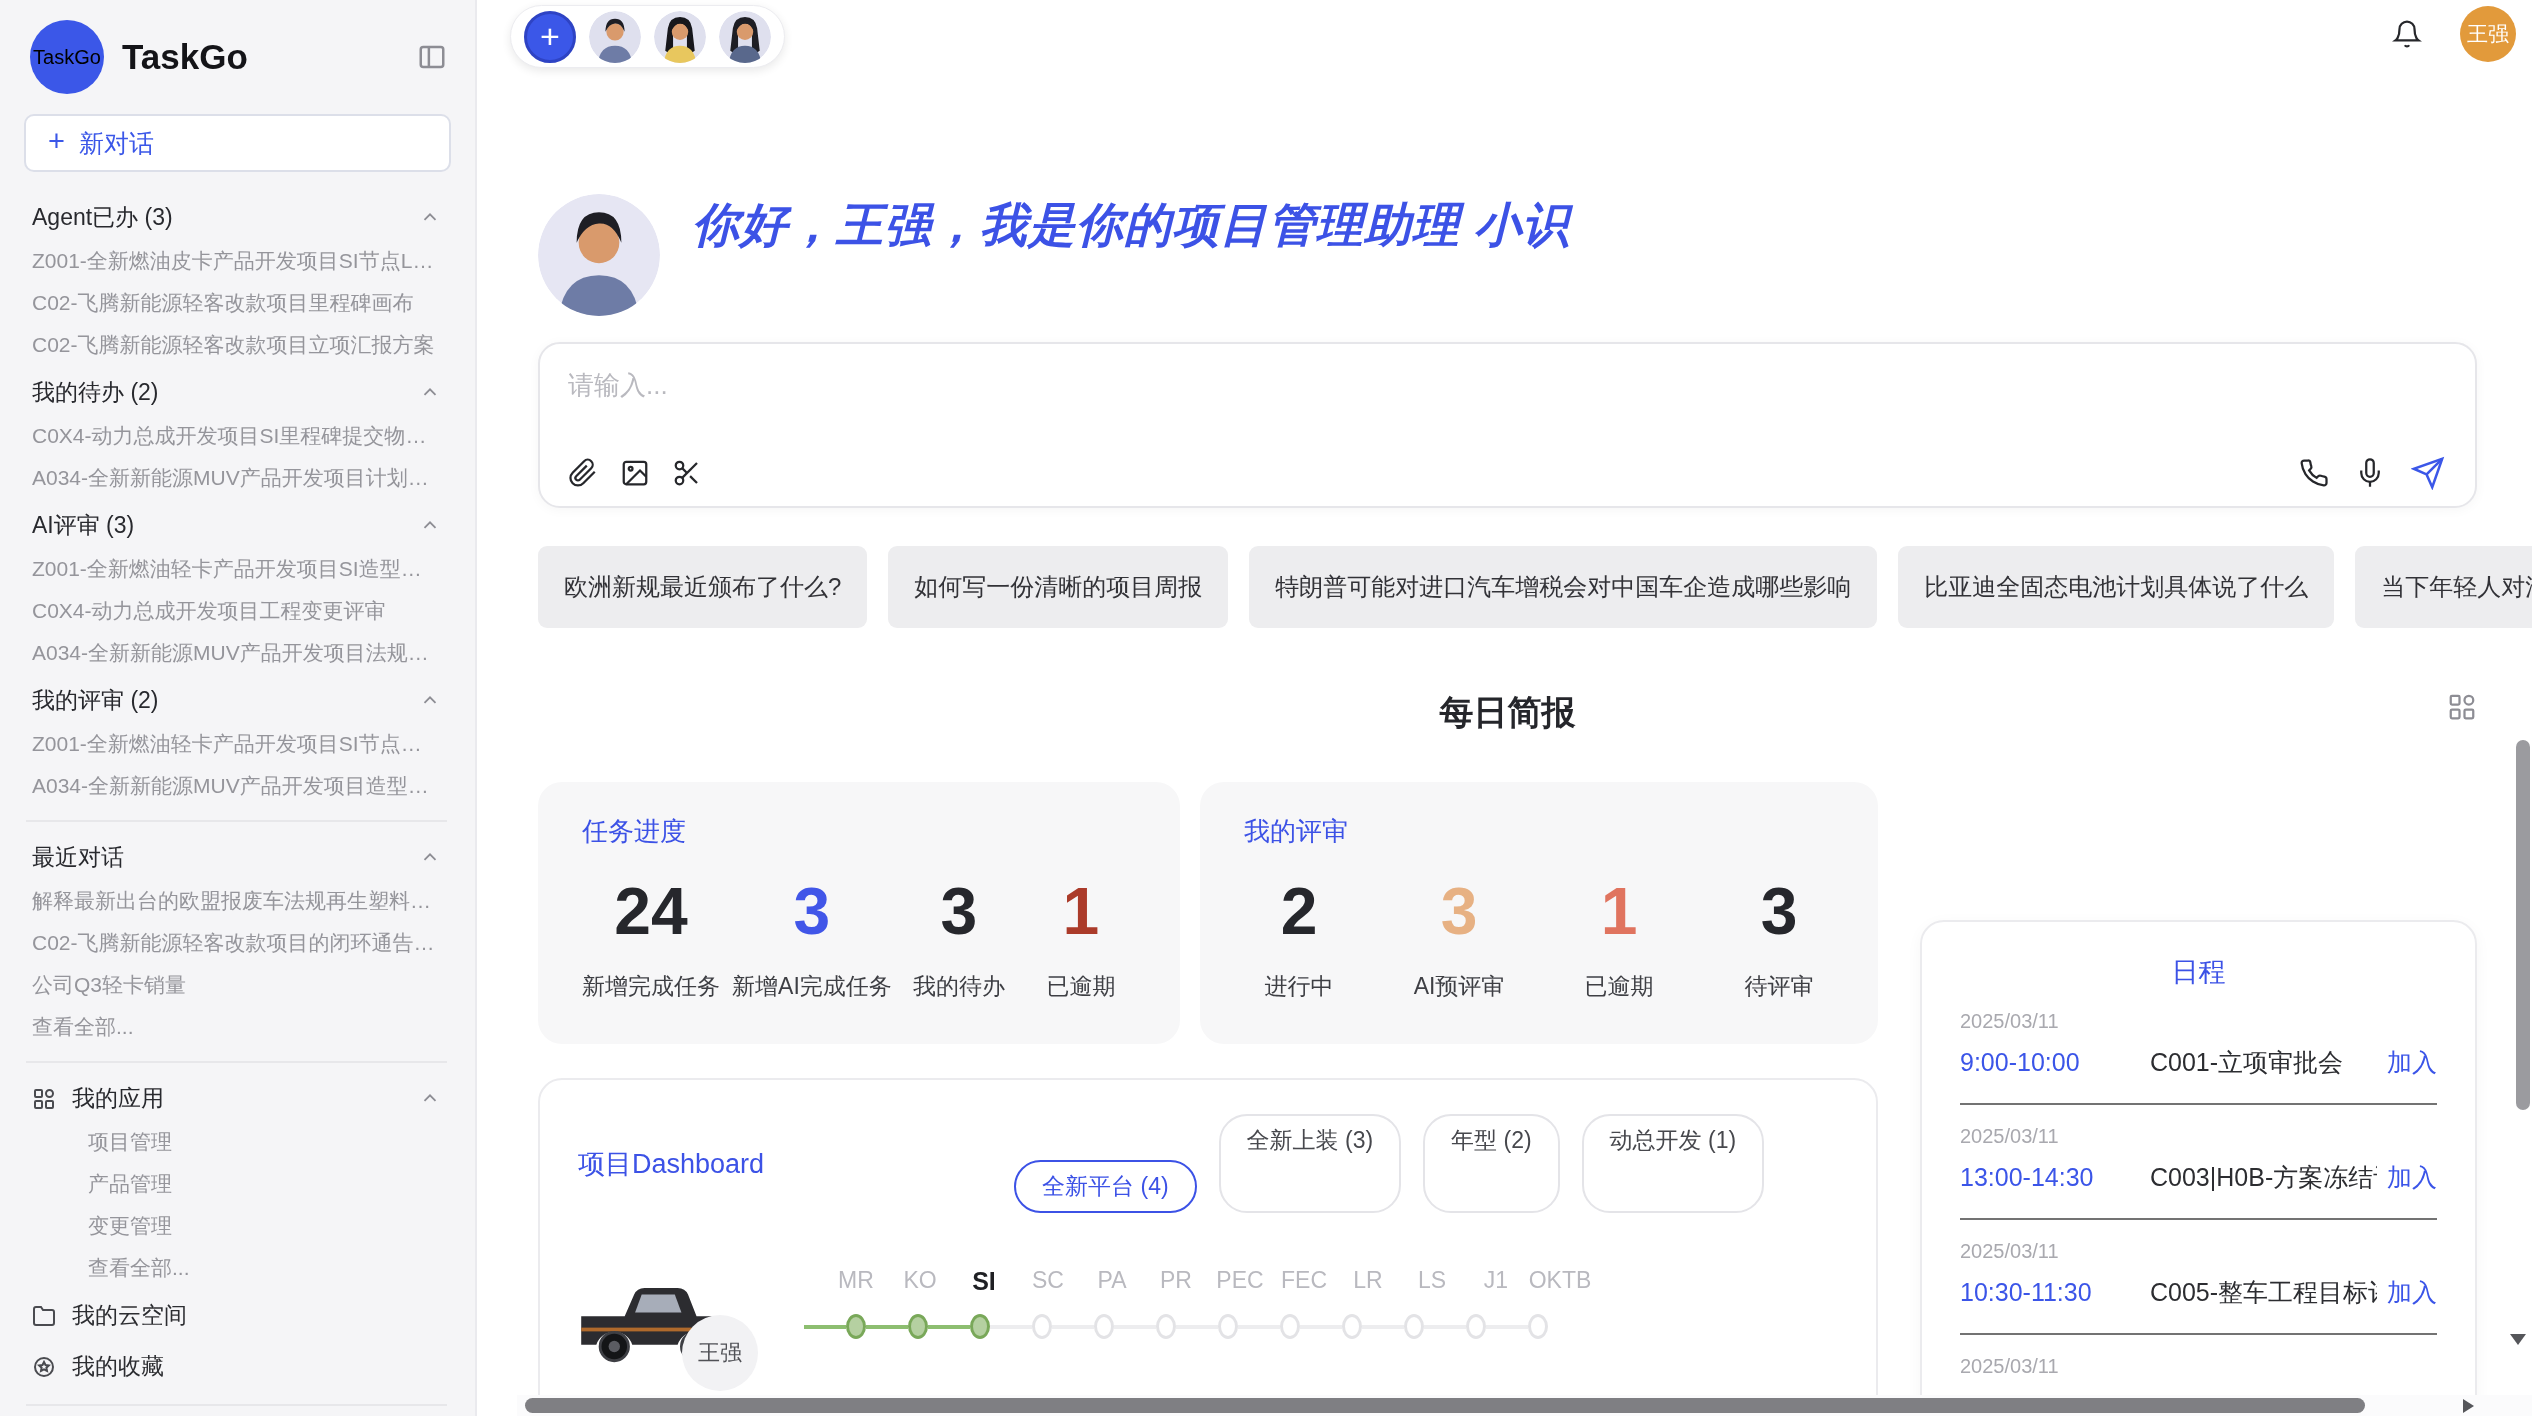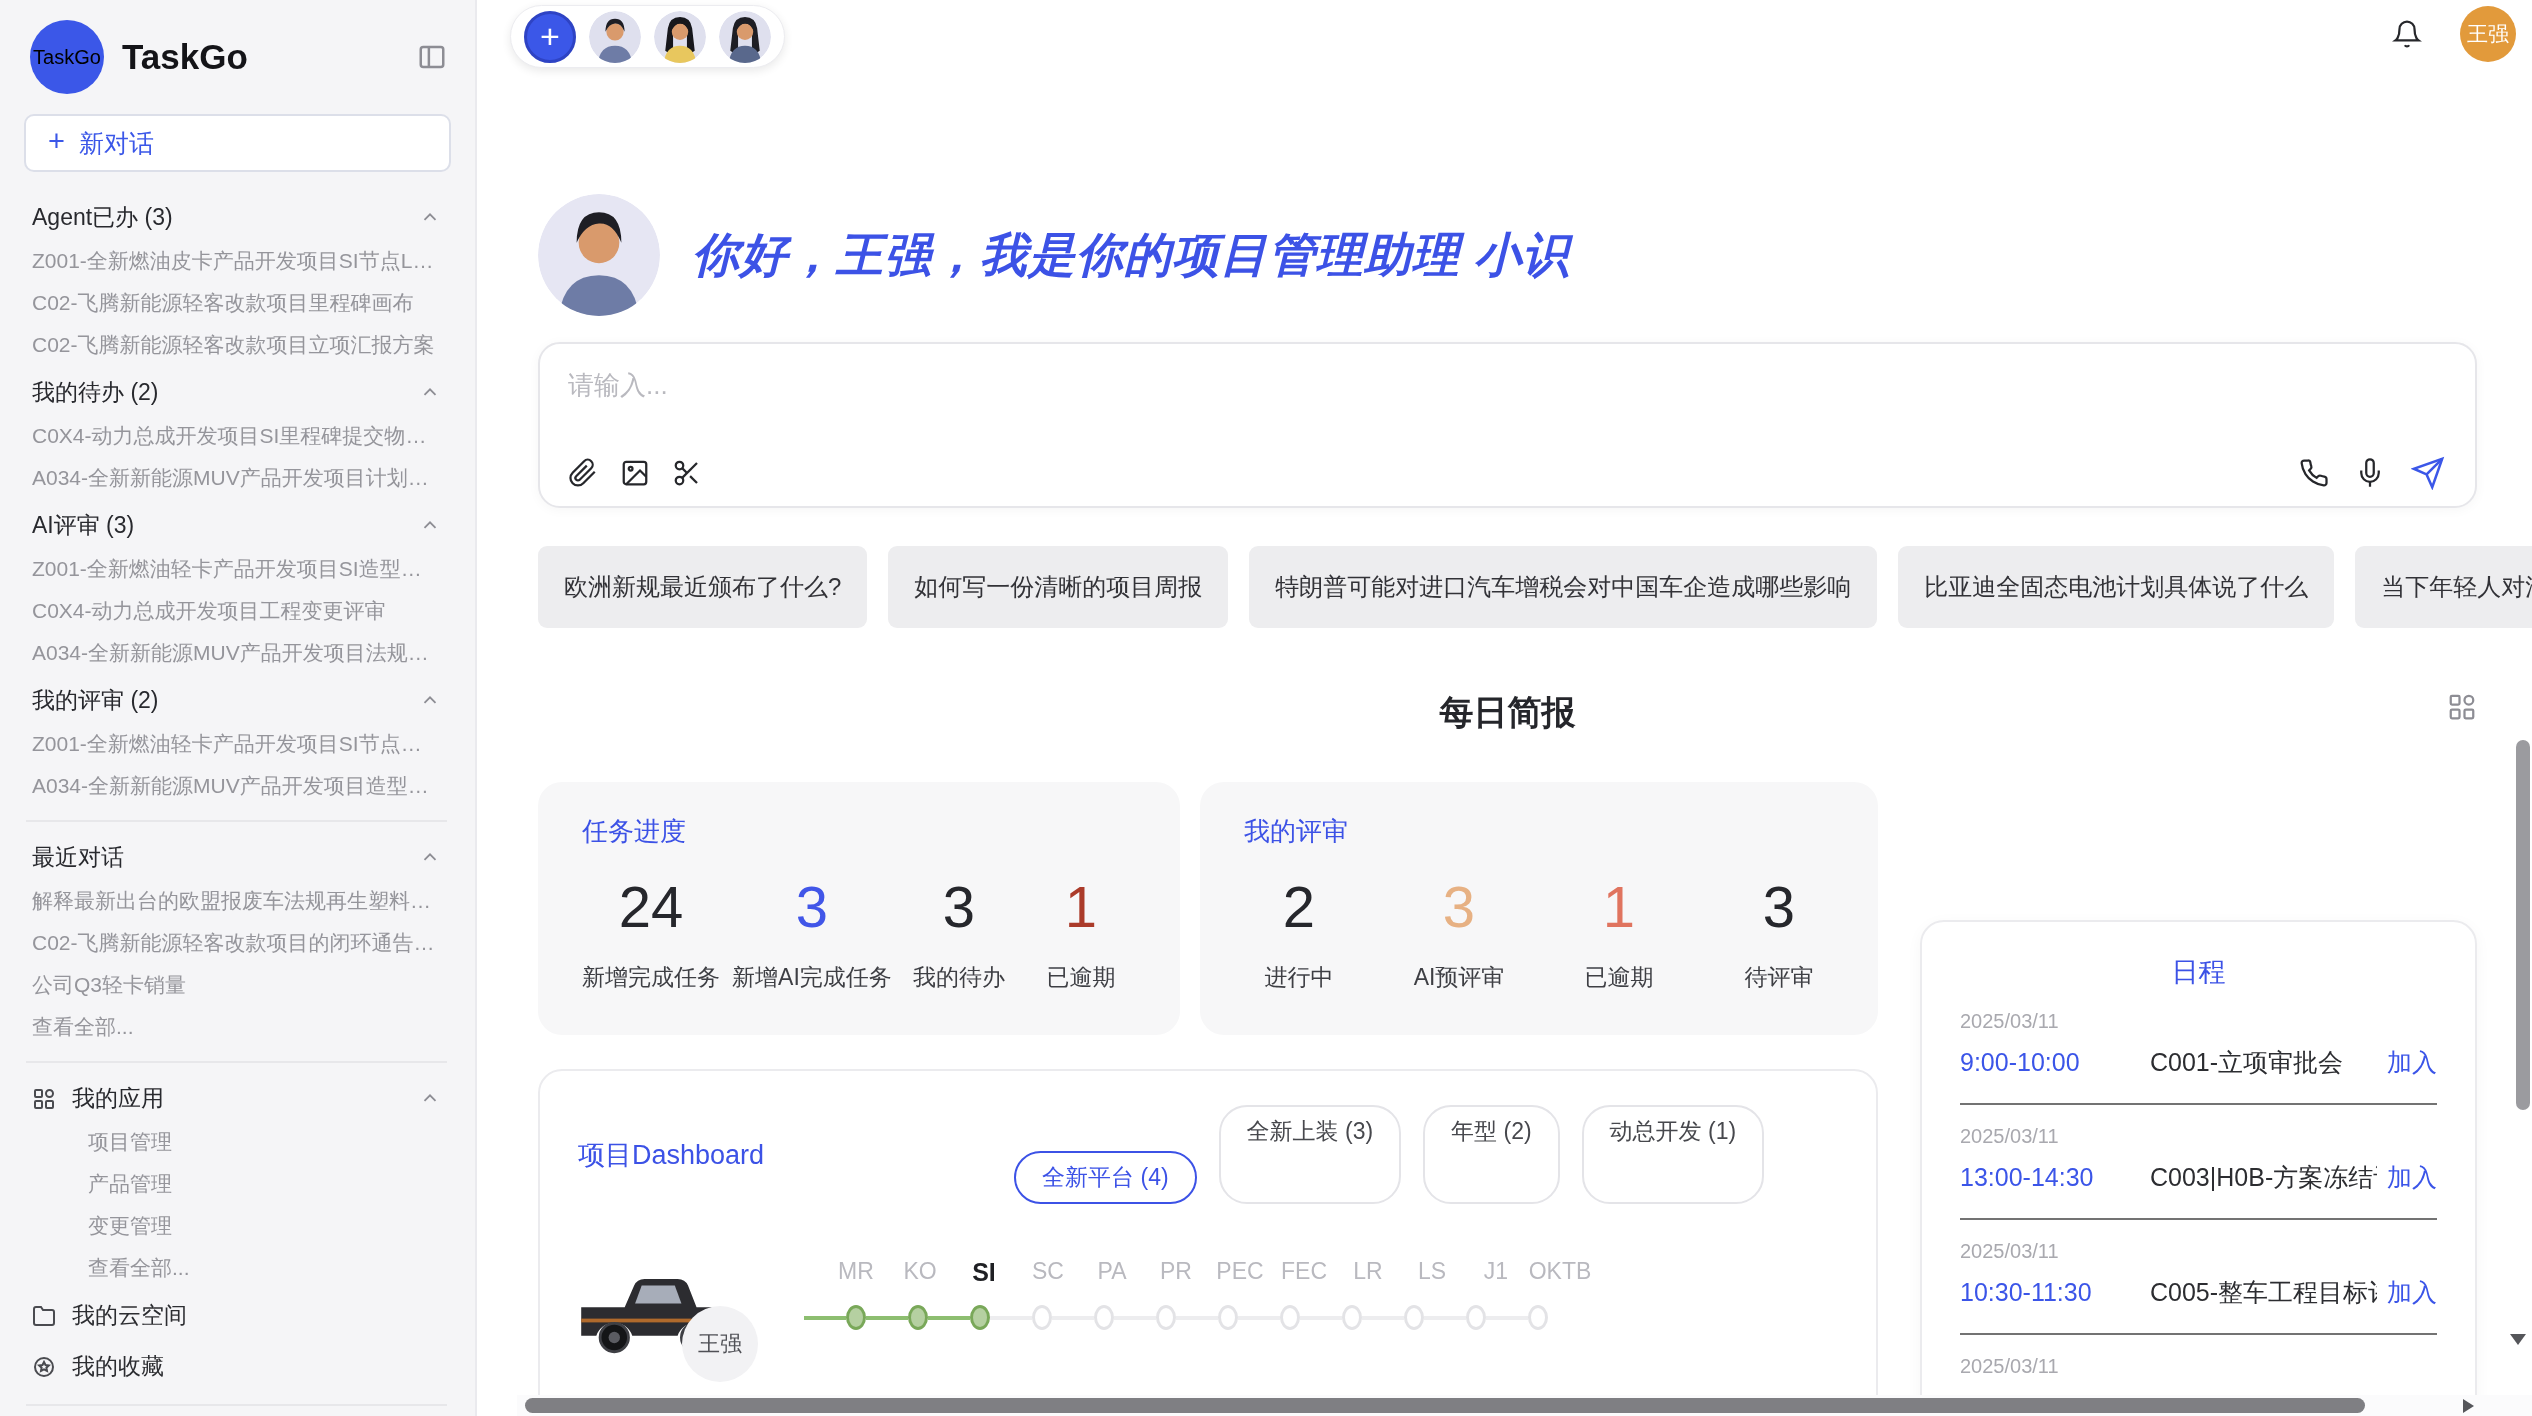--- a/index.html
+++ b/index.html
@@ -29,21 +29,21 @@
   .main { flex:1; position:relative; background:#fff; overflow:hidden; }
   .pill { position:absolute; left:33px; top:5px; height:63px; background:#fff; border:1px solid #ececf0; border-radius:40px; box-shadow:0 3px 10px rgba(0,0,0,.09); display:flex; align-items:center; gap:13px; padding:0 13px; }
   .pill .plus-btn { width:52px; height:52px; border-radius:50%; background:#3b57e8; border:3px solid #2e43c4; color:#fff; font-size:34px; display:flex; align-items:center; justify-content:center; cursor:pointer; }
   .avatar-s { width:52px; height:52px; border-radius:50%; overflow:hidden; cursor:pointer; flex:none; }
   .top-right { position:absolute; right:16px; top:6px; display:flex; align-items:center; gap:38px; }
   .bell { color:#26272b; cursor:pointer; }
   .user-badge { width:56px; height:56px; border-radius:50%; background:#e29a3b; color:#fff; font-size:21px; display:flex; align-items:center; justify-content:center; cursor:pointer; }
 
   .content { padding:0 55px 0 61px; position:relative; }
 
-  .greet { display:flex; align-items:center; margin-top:194px; }
+  .greet { display:flex; align-items:flex-start; margin-top:194px; }
   .greet-avatar { width:122px; height:122px; border-radius:50%; overflow:hidden; flex:none; }
   .greet-title { margin-left:32px; font-size:47px; font-weight:800; font-style:italic; color:#3c52e6; letter-spacing:1px; }
 
   .left-col { width:1340px; }
 
   .input-card { margin-top:26px; width:1939px; border:2px solid #e6e6ea; border-radius:22px; height:166px; position:relative; box-shadow:0 2px 12px rgba(0,0,0,.04); background:#fff; }
   .input-card textarea { position:absolute; left:28px; top:24px; right:28px; bottom:72px; border:0; outline:0; resize:none; font:26px "Liberation Sans","DejaVu Sans",sans-serif; color:#333; background:transparent; }
   .input-card textarea::placeholder { color:#b9b9bf; }
   .in-icons-l { position:absolute; left:28px; bottom:18px; display:flex; gap:22px; align-items:center; color:#26272b; }
   .in-icons-r { position:absolute; right:30px; bottom:16px; display:flex; gap:26px; align-items:center; color:#26272b; }
@@ -57,21 +57,21 @@
   .daily-title { font-size:34px; font-weight:700; color:#25262b; }
   .daily-grid-btn { position:absolute; right:0; top:2px; color:#8d8d94; cursor:pointer; }
 
   .stats-row { display:flex; gap:20px; margin-top:46px; }
   .stat-card { background:#f7f7f8; border-radius:24px; padding:32px 44px 42px; }
   .stat-card.c1 { width:642px; }
   .stat-card.c2 { width:678px; }
   .stat-title { color:#3c52e6; font-size:26px; }
   .stat-vals { display:flex; justify-content:space-between; margin-top:24px; }
   .stat { min-width:110px; text-align:center; }
-  .num { font-size:58px; font-weight:400; color:#26272c; }
+  .num { font-size:66px; font-weight:700; color:#26272c; }
   .num.blue { color:#4156e8; } .num.red { color:#ab3b2a; }
   .num.orange { color:#e7b183; } .num.salmon { color:#e0745f; }
   .slabel { font-size:23px; color:#3e3f44; margin-top:22px; white-space:nowrap; }
 
   .dash-card { margin-top:34px; width:1340px; border:2px solid #ebebee; border-radius:24px; padding:34px 30px 40px; background:#fff; }
   .dash-head { display:flex; align-items:center; }
   .dash-title { font-size:27px; color:#3c52e6; margin-left:8px; }
   .tabs { display:flex; gap:22px; margin-left:250px; }
   .tab { border:2px solid #e4e4e8; border-radius:28px; padding:9px 26px; font-size:23px; color:#47484d; background:#fff; white-space:nowrap; cursor:pointer; }
   .tab.active { border-color:#3c52e6; color:#3c52e6;margin-top:46px; }

